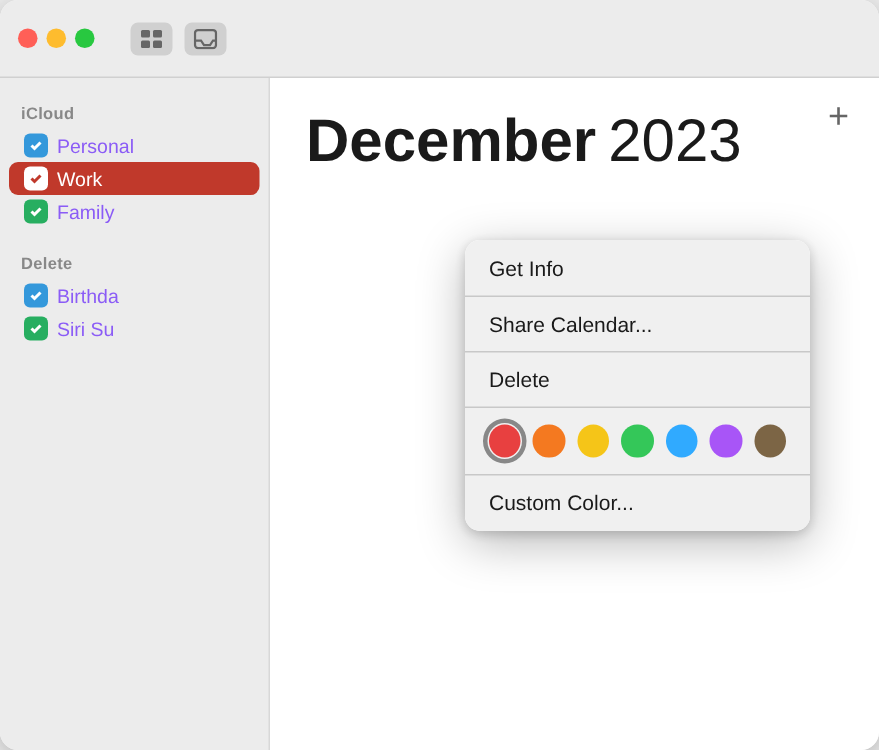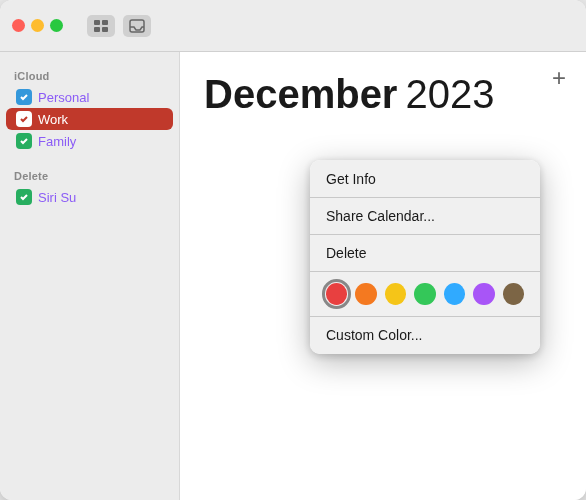--- a/index.html
+++ b/index.html
@@ -299,20 +299,28 @@
             </svg>
         </div>
         <span class="item-label">Family</span>
       </div>
 
 
       <div style="height:12px"></div>
 
       <div class="sidebar-section-label">Delete</div>
 
+      <div class="sidebar-item">
+        <div class="checkbox blue">
+          <svg viewBox="0 0 10 10">
+              <polyline points="2,5 4,7 8,3"></polyline>
+            </svg>
+        </div>
+        <span class="item-label">Birthda</span>
+      </div>
 
       <div class="sidebar-item">
         <div class="checkbox green">
           <svg viewBox="0 0 10 10">
               <polyline points="2,5 4,7 8,3"></polyline>
             </svg>
         </div>
         <span class="item-label">Siri Su</span>
       </div>
     </div>

